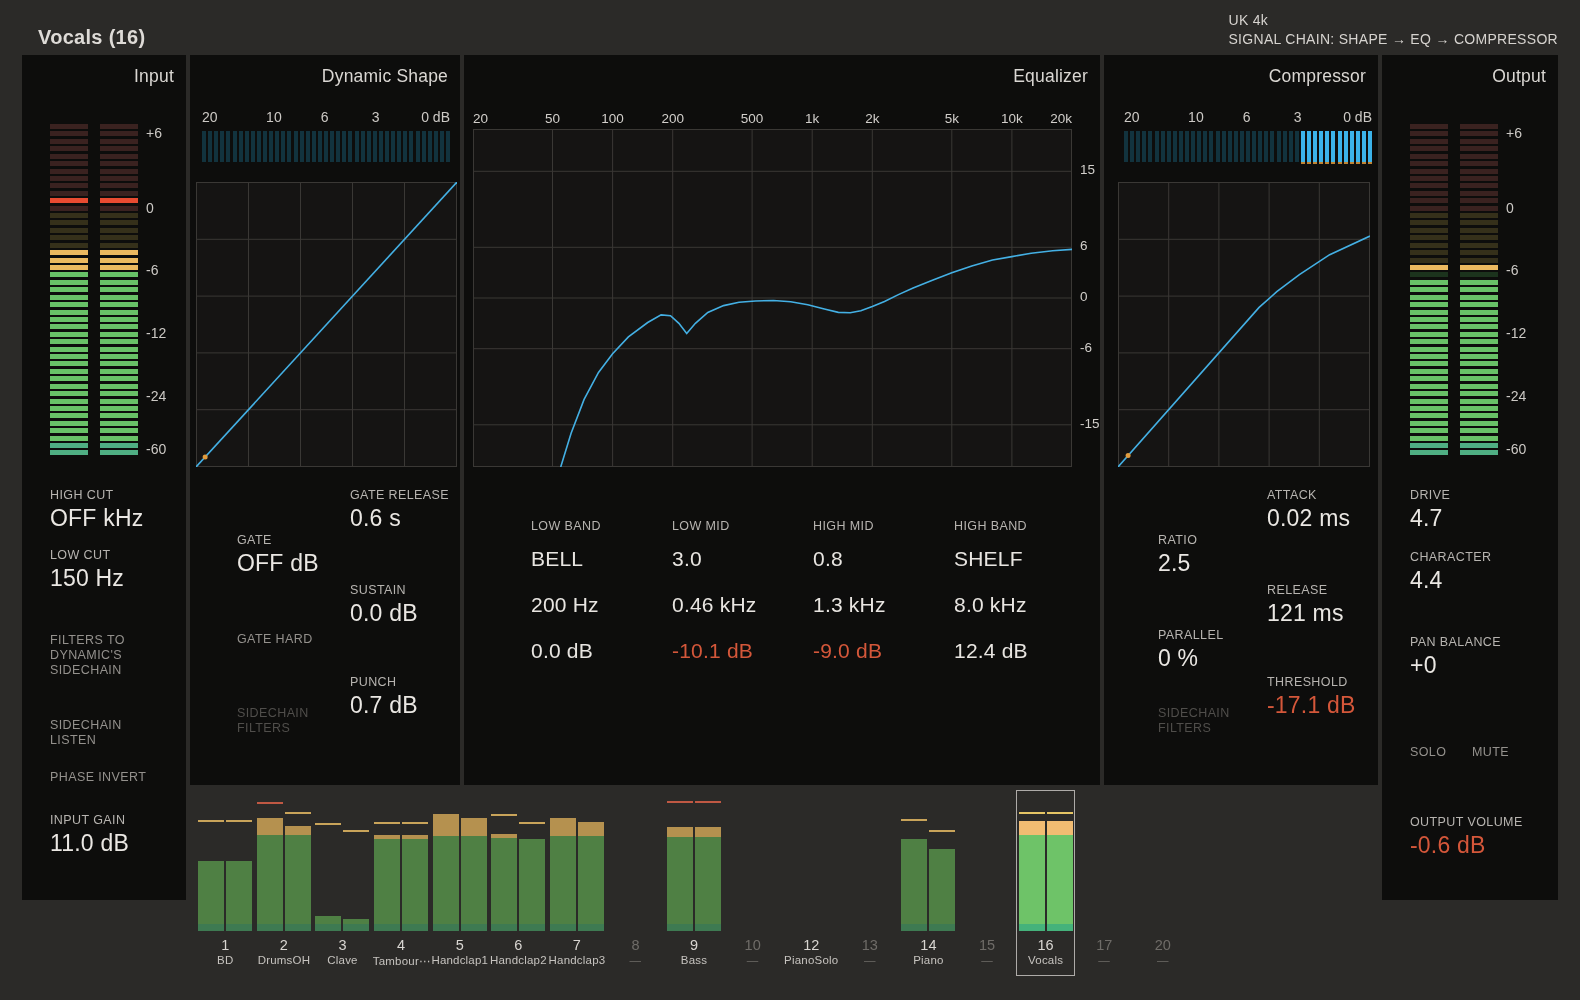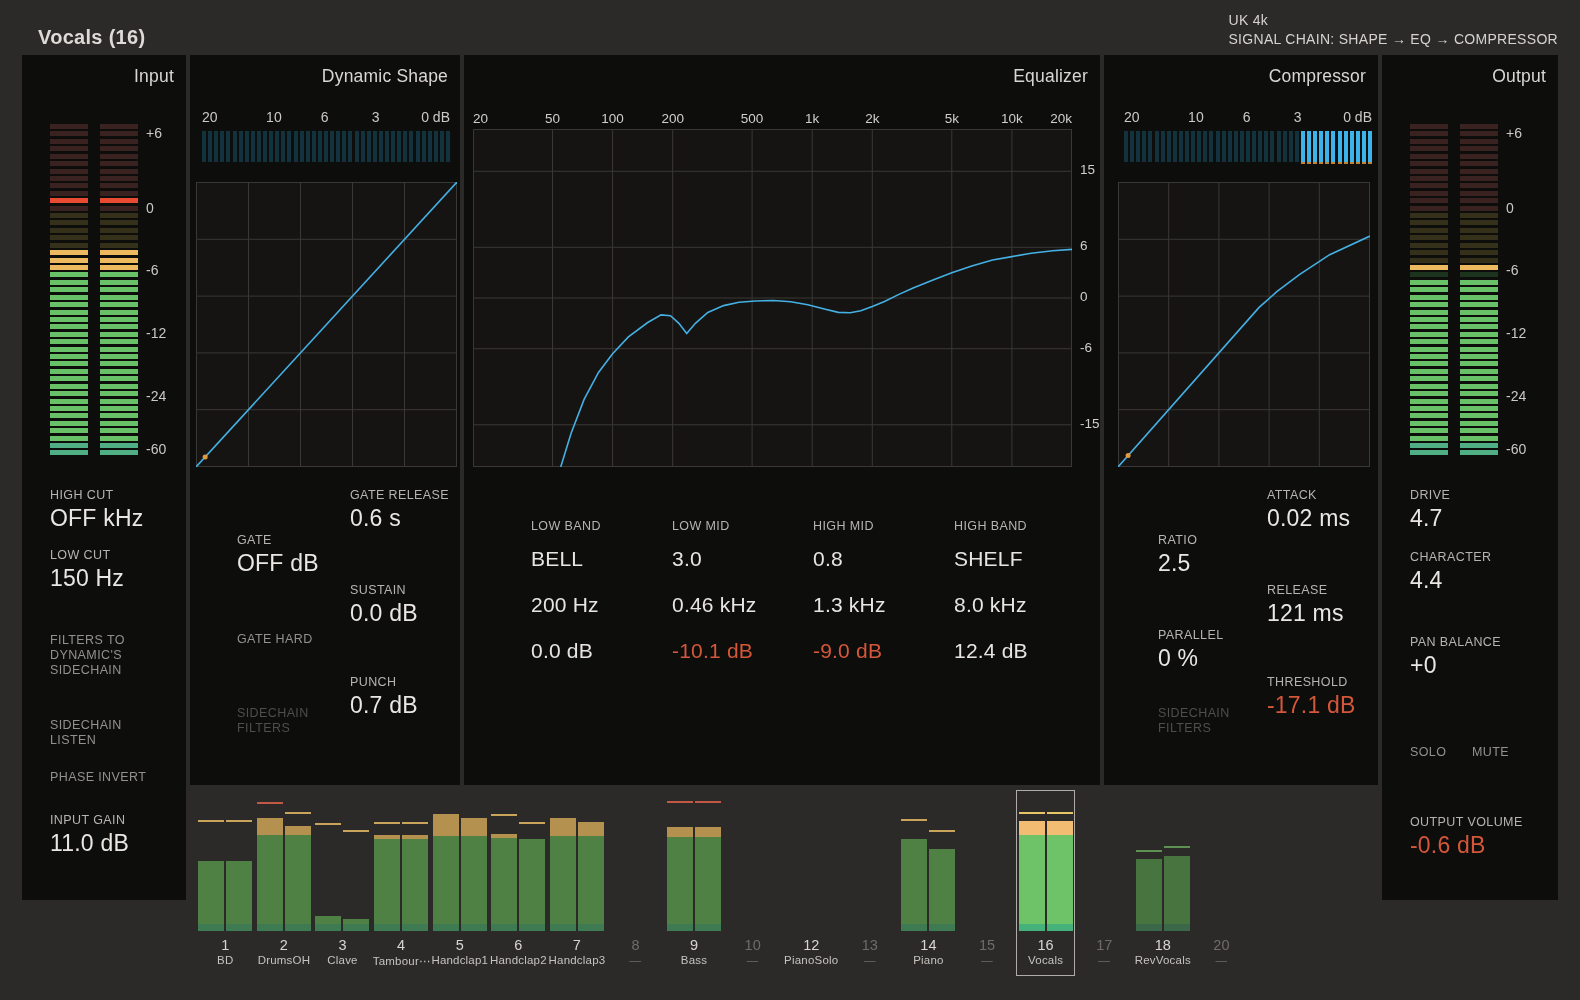--- a/index.html
+++ b/index.html
@@ -719,36 +719,20 @@
           </div>
         </div>
         <div class="chnum">16</div>
         <div class="chlabel">Vocals</div>
       </div>
       <div class="chslot empty">
         <div class="bars"></div>
         <div class="chnum">17</div>
         <div class="chlabel">—</div>
       </div>
-      <div class="chslot">
-        <div class="bars">
-          <div class="bar">
-            <div class="bseg" style="bottom: 0px; height: 72.36px; background: rgb(72, 116, 63);"></div>
-            <div class="bseg" style="bottom: 0px; height: 7px; background: rgb(60, 104, 74);"></div>
-            <div class="bline" style="bottom: 79.06px; background: rgb(93, 145, 82);"></div>
-          </div>
-          <div class="bar">
-            <div class="bseg" style="bottom: 0px; height: 75.04px; background: rgb(72, 116, 63);"></div>
-            <div class="bseg" style="bottom: 0px; height: 7px; background: rgb(60, 104, 74);"></div>
-            <div class="bline" style="bottom: 83.08px; background: rgb(93, 145, 82);"></div>
-          </div>
-        </div>
-        <div class="chnum">18</div>
-        <div class="chlabel">RevVocals</div>
-      </div>
       <div class="chslot empty">
         <div class="bars"></div>
         <div class="chnum">20</div>
         <div class="chlabel">—</div>
       </div>
     </div>
 
 </div>
 
 </body></html>

